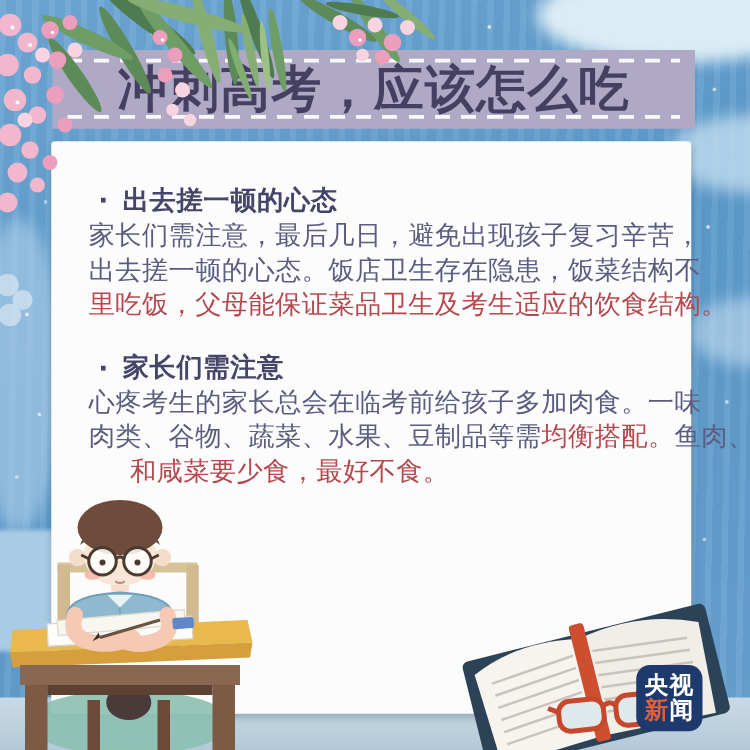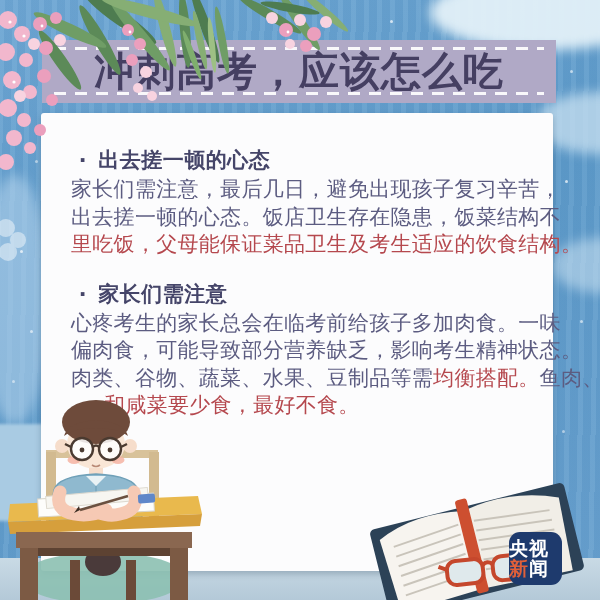--- a/index.html
+++ b/index.html
@@ -54,21 +54,21 @@
   .line .red { color:var(--red,#b5484e); }
 
   
   .flowers { position:absolute; left:0; top:0; z-index:3; pointer-events:none; }
   .boy  { position:absolute; left:8px;  top:392px; z-index:4; }
   .book { position:absolute; left:368px; top:478px; z-index:4; }
 
   
   .badge { position:absolute; left:509px; top:532px; width:53px; height:53px; z-index:5;
     background:var(--logobg,#1e3a6d); border-radius:11px; display:flex; flex-direction:column;
-    align-items:flex-start; justify-content:center; line-height:1.05; }
+    align-items:center; justify-content:center; line-height:1.05; }
   .badge span { font-size:19px; font-weight:800; color:#fff; letter-spacing:1px; }
   .badge .accent { color:var(--logoaccent,#e0603a); }
 
   
   .watermark { position:absolute; left:242px; top:567px; z-index:5; display:flex;
     align-items:center; gap:5px; color:rgba(255,255,255,.78); font-size:19px; letter-spacing:1px;margin-top:44px; }
 </style>
 </head>
 <body>
 
@@ -99,21 +99,20 @@
           <div class="line"><span>家长们需注意，最后几日，避免出现孩子复习辛苦，</span></div>
           <div class="line"><span>出去搓一顿的心态。饭店卫生存在隐患，饭菜结构不</span></div>
           <div class="line"><span class="red">里吃饭，父母能保证菜品卫生及考生适应的饮食结构。</span></div>
         </div>
         <div class="sec">
           <div class="sec-heading">
             <span class="bullet">·</span>
             <span>家长们需注意</span>
           </div>
           <div class="line"><span>心疼考生的家长总会在临考前给孩子多加肉食。一味</span></div>
-          <div class="line"><span>偏肉食，可能导致部分营养缺乏，影响考生精神状态。</span></div>
           <div class="line"><span>肉类、谷物、蔬菜、水果、豆制品等需</span><span class="red">均衡搭配。</span><span>鱼肉、</span></div>
           <div class="line" style="padding-left: 33px;"><span class="red">和咸菜要少食，最好不食。</span></div>
         </div>
       </div>
   </div>
 
   <svg class="flowers" width="360" height="270" viewBox="0 0 360 270">
     <g>
       <ellipse cx="120" cy="18" rx="44" ry="7" fill="#4e7c50" transform="rotate(35 120 18)"></ellipse>
       <ellipse cx="100" cy="40" rx="40" ry="6" fill="#5c8a58" transform="rotate(60 100 40)"></ellipse>

